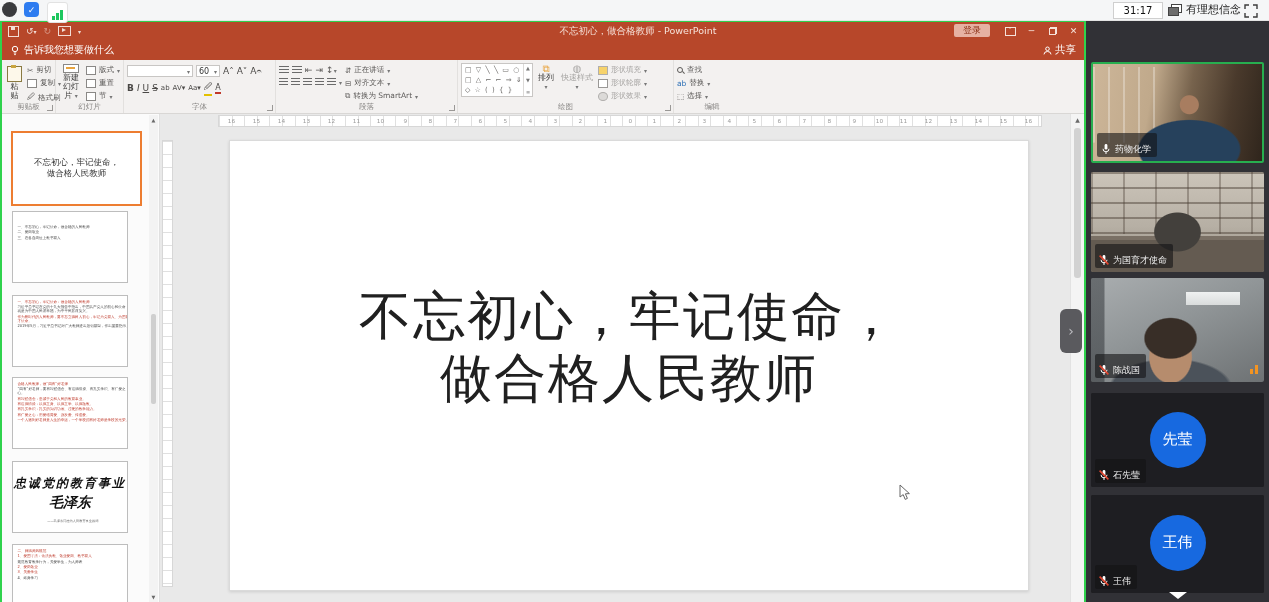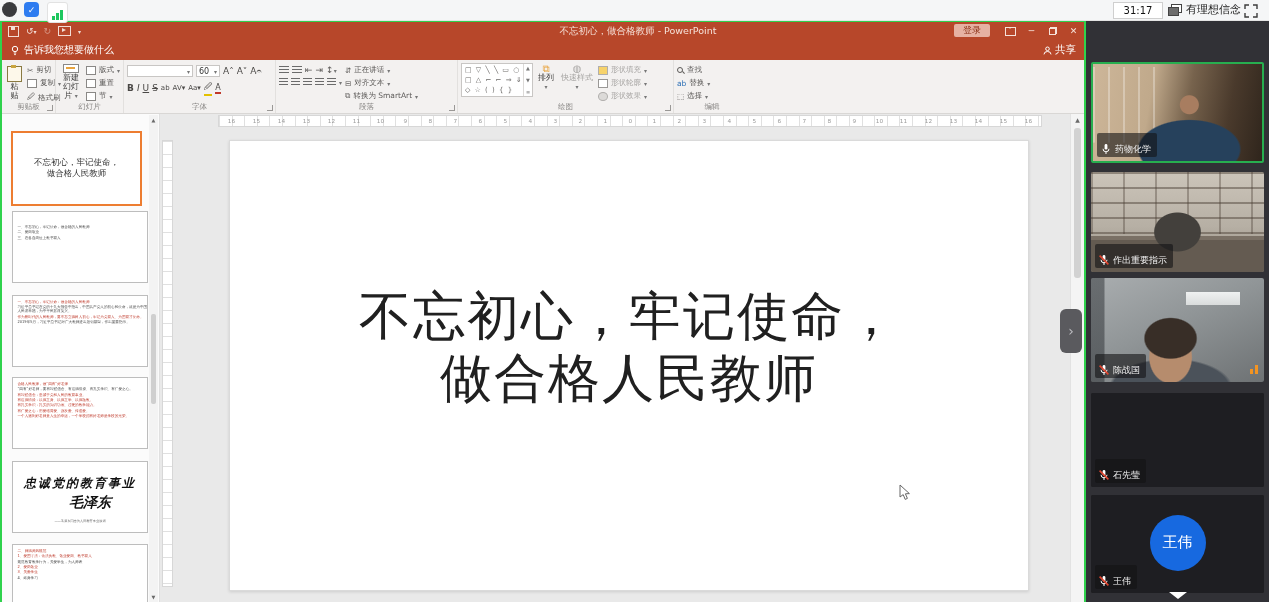--- a/index.html
+++ b/index.html
@@ -75,21 +75,21 @@
   .search-ic{width:7px;height:7px;position:relative;}
   .search-ic::before{content:"";position:absolute;left:0;top:0;width:4px;height:4px;border:1px solid #5c5a58;border-radius:50%;}
   .search-ic::after{content:"";position:absolute;left:5px;top:5px;width:3px;height:1px;background:#5c5a58;transform:rotate(45deg);}
   .fill-sw{width:8px;height:7px;border:1px solid #b0aeac;background:#f7d36b;}
   .outl-sw{width:8px;height:7px;border:1px solid #9a9896;background:#fff;}
   .eff-sw{width:8px;height:7px;border:1px solid #b0aeac;border-radius:50%;background:#dcdad8;}
 
   
   .workarea{display:flex;height:489px;}
   .thumbs{position:relative;width:157px;background:#fbfbfb;border-right:1px solid #e0e0e0;overflow:hidden;}
-  .thumb{position:absolute;left:10px;width:136px;height:72px;background:#fff;border:1px solid #bdbdbd;overflow:hidden;box-sizing:border-box;}
+  .thumb{position:absolute;left:10px;width:116px;height:72px;background:#fff;border:1px solid #bdbdbd;overflow:hidden;box-sizing:border-box;}
   .thumb.sel{left:9px;width:131px;height:75px;border:2px solid #ED7D31;}
   .t-title{margin-top:24px;text-align:center;font-size:8.5px;line-height:11px;color:#333;}
   .t-lines{transform:scale(.45);transform-origin:0 0;width:220%;padding:8px 10px;}
   .t-lines p{margin:0 0 3px;font-size:8px;line-height:9px;}
   .t-lines.mid{padding-top:28px;}
   .t-lines p.red{color:#bf3a2b;}
   .t-lines p.dark{color:#4a4a4a;}
   .cal{margin-top:13px;text-align:center;font-family:"DejaVu Serif","Liberation Serif",serif;font-style:italic;font-weight:bold;font-size:12px;letter-spacing:2px;color:#111;}
   .sig{text-align:right;margin:2px 36px 0 0;font-family:"DejaVu Serif","Liberation Serif",serif;font-style:italic;font-weight:bold;font-size:14px;color:#111;}
   .cap{margin-top:7px;text-align:center;font-size:8px;color:#666;transform:scale(.4);transform-origin:50% 0;white-space:nowrap;}
@@ -506,21 +506,21 @@
         <div class="tile" style="top: 152px; height: 100px;">
     <div class="scene scene-office"></div>
 
     <div class="name-chip">
       <svg class="mic muted" width="12" height="12" viewBox="0 0 12 12">
         <rect x="4.6" y="1" width="2.8" height="5.6" rx="1.4" fill="#fff"></rect>
         <path d="M3 5.8a3 3 0 0 0 6 0" stroke="#fff" fill="none"></path>
         <line x1="6" y1="9" x2="6" y2="11" stroke="#fff"></line>
         <line class="slash" x1="1.6" y1="1.6" x2="10.4" y2="10.4" stroke="#e0452f" stroke-width="1.6"></line>
       </svg>
-      <span class="pname">作出重要指示</span>
+      <span class="pname">为国育才使命</span>
     </div>
 
   </div>
         <div class="tile" style="top: 258px; height: 104px;">
     <div class="scene scene-room"></div>
 
     <div class="name-chip">
       <svg class="mic muted" width="12" height="12" viewBox="0 0 12 12">
         <rect x="4.6" y="1" width="2.8" height="5.6" rx="1.4" fill="#fff"></rect>
         <path d="M3 5.8a3 3 0 0 0 6 0" stroke="#fff" fill="none"></path>
@@ -529,20 +529,21 @@
       </svg>
       <span class="pname">陈战国</span>
     </div>
     <div class="vol">
             <i style="height:5px"></i>
             <i style="height:9px"></i>
           </div>
   </div>
         <div class="tile" style="top: 373px; height: 94px;">
     <div class="scene scene-plain"></div>
+    <div class="avatar">先莹</div>
     <div class="name-chip">
       <svg class="mic muted" width="12" height="12" viewBox="0 0 12 12">
         <rect x="4.6" y="1" width="2.8" height="5.6" rx="1.4" fill="#fff"></rect>
         <path d="M3 5.8a3 3 0 0 0 6 0" stroke="#fff" fill="none"></path>
         <line x1="6" y1="9" x2="6" y2="11" stroke="#fff"></line>
         <line class="slash" x1="1.6" y1="1.6" x2="10.4" y2="10.4" stroke="#e0452f" stroke-width="1.6"></line>
       </svg>
       <span class="pname">石先莹</span>
     </div>
 

